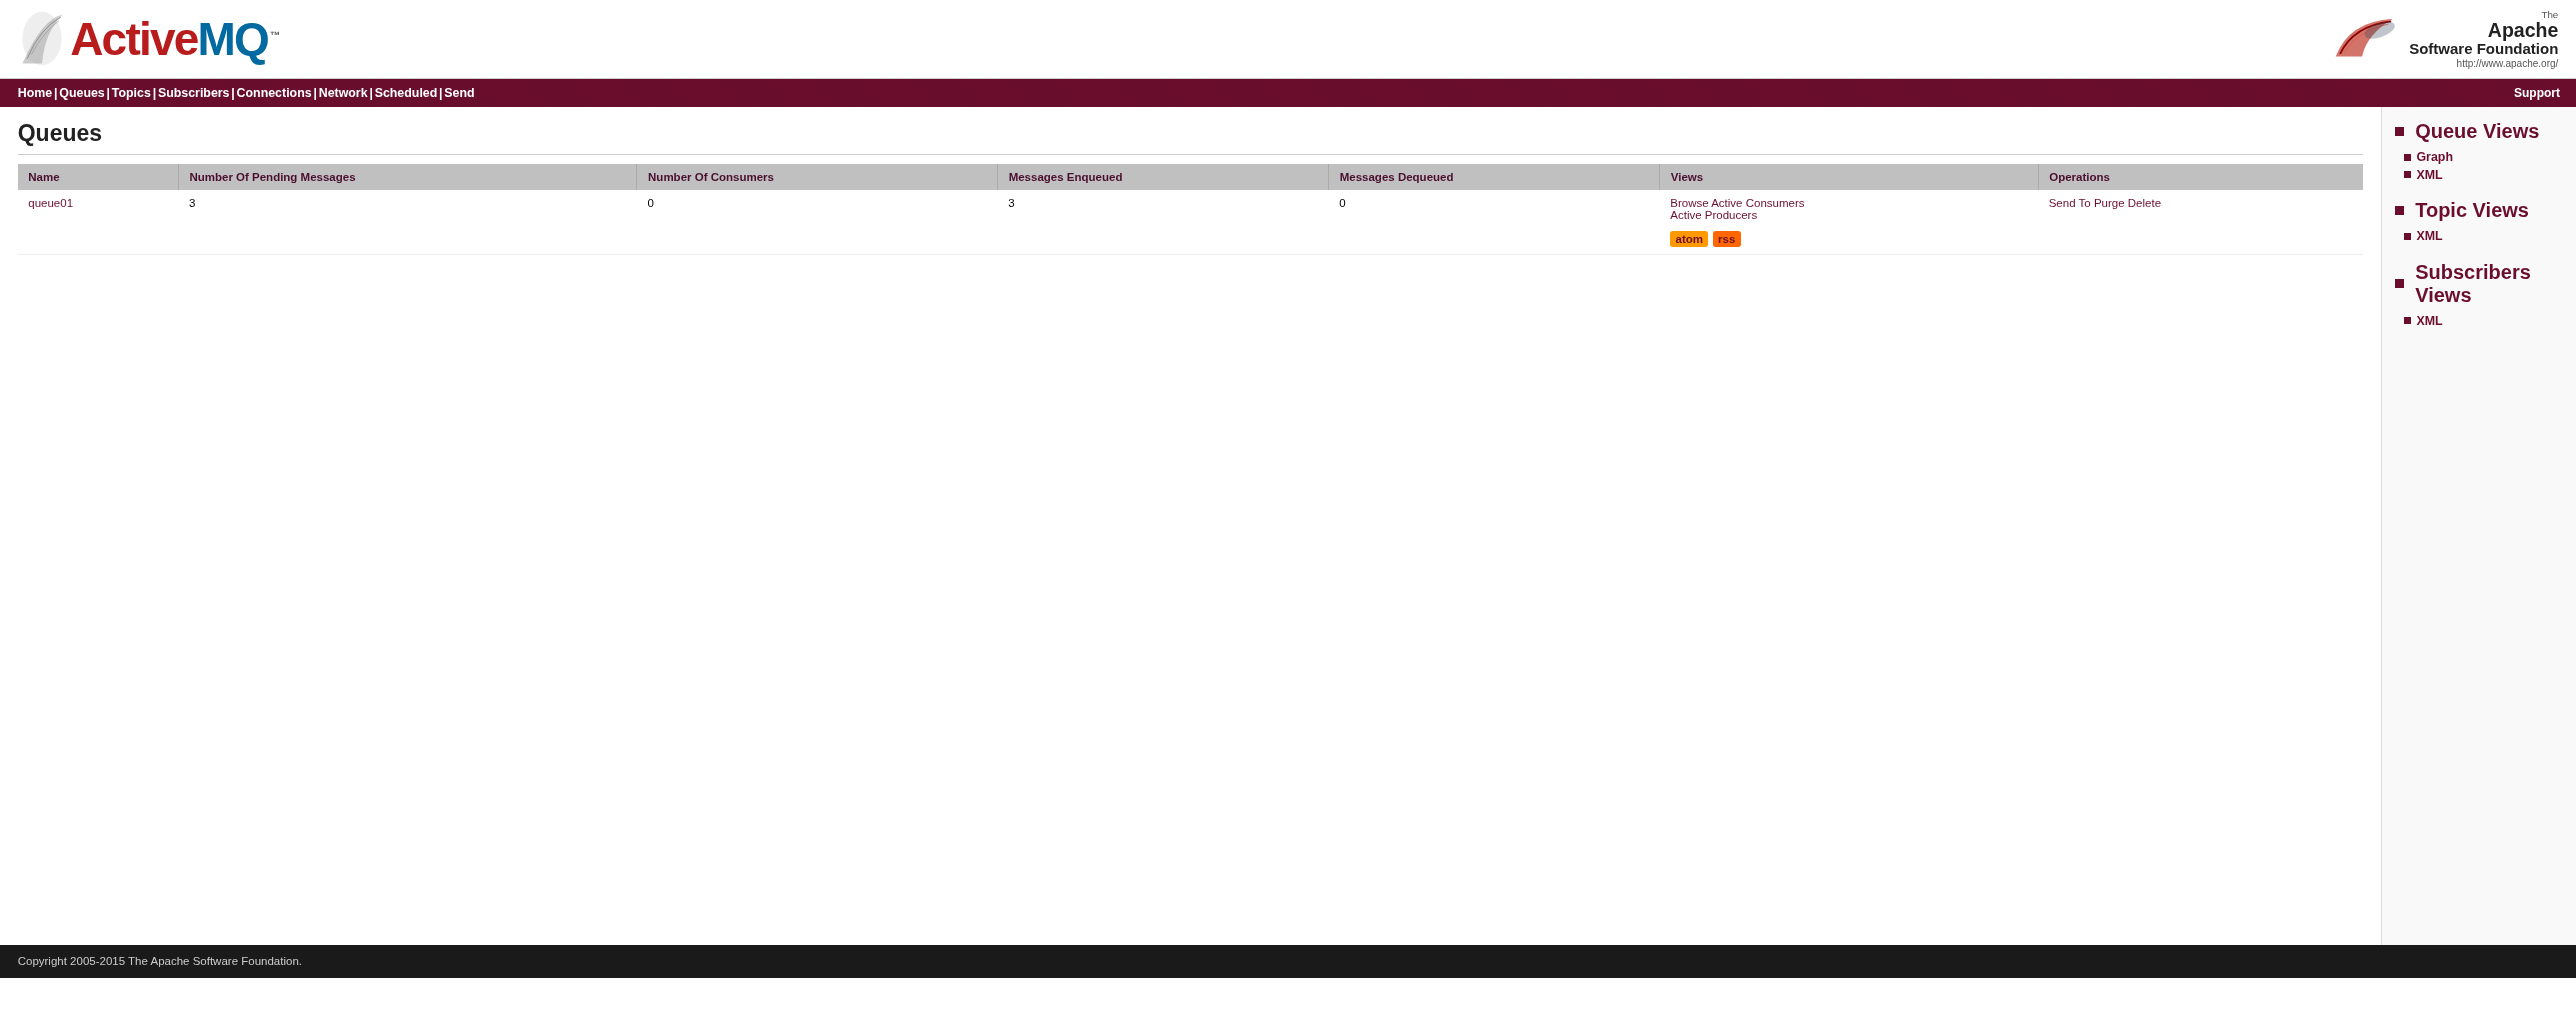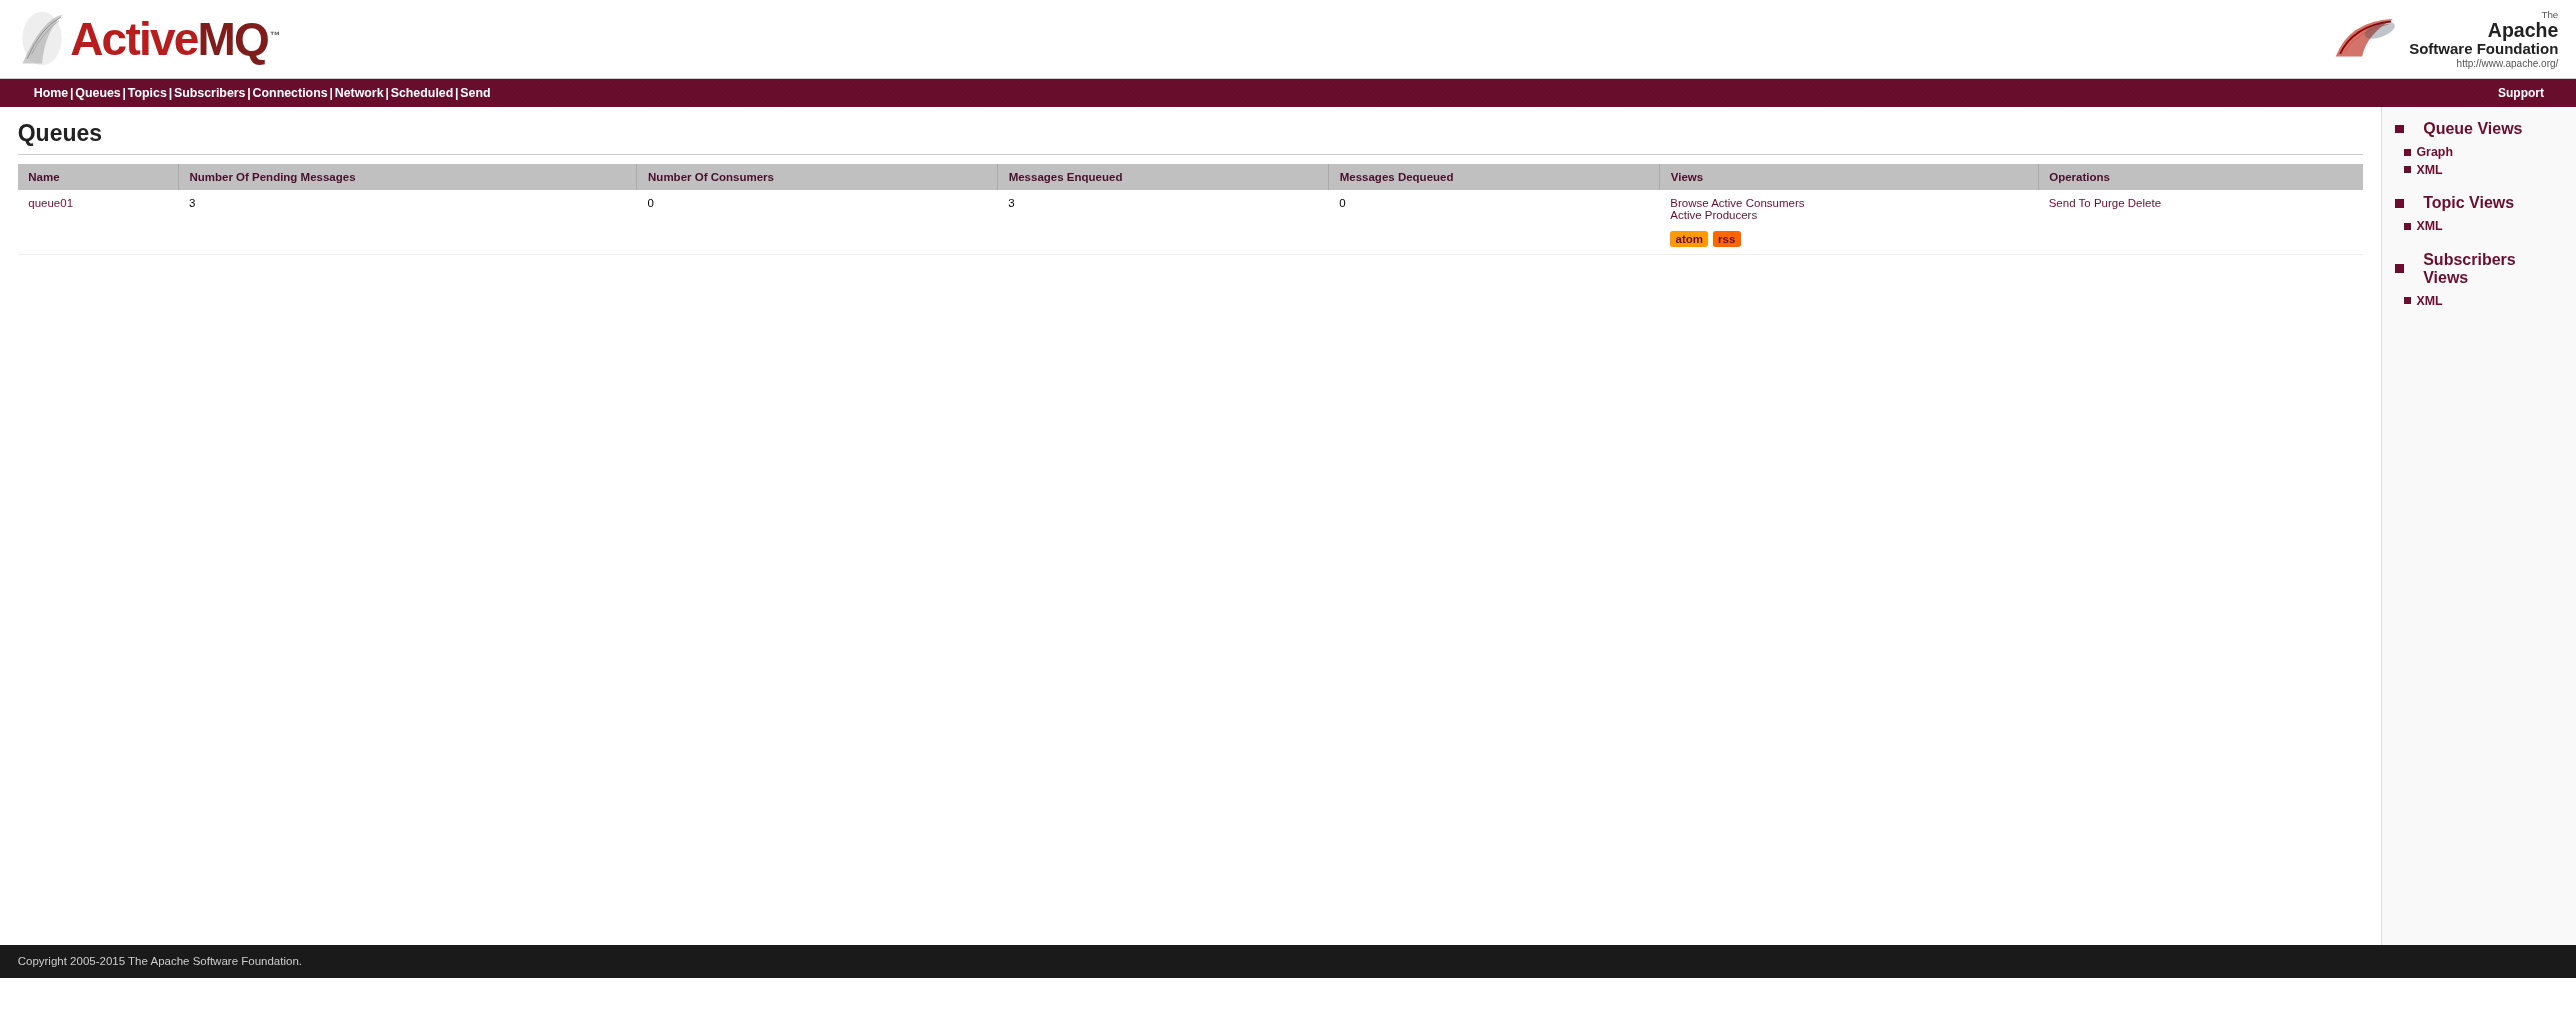--- a/index.html
+++ b/index.html
@@ -19,21 +19,21 @@
       align-items: center;
     }
     #logo-text {
       font-size: 46px;
       font-weight: bold;
       color: #6b0e2e;
       letter-spacing: -1.8px;
       line-height: 1;
     }
     #logo-text span.active { color: #b91c1c; }
-    #logo-text span.mq { color: #7f1d1d; }
+    #logo-text span.mq { color: #0369a1; }
     #logo-tm {
       font-size: 10.6px;
       vertical-align: super;
       color: #555;
       margin-left: 1.8px;
     }
     #apache-logo {
       text-align: right;
       color: #333;
       font-size: 11.5px;
@@ -42,21 +42,21 @@
     
     #navbar {
       background: #6b0e2e;
       background-image: repeating-linear-gradient(
         45deg,
         transparent,
         transparent 1.8px,
         rgba(0,0,0,0.05) 1.8px,
         rgba(0,0,0,0.05) 3.5px
       );
-      padding: 7px 32px;
+      padding: 7px 16px;
       display: flex;
       align-items: center;
       justify-content: space-between;
       text-align: center;
     }
     #nav-links {
       display: flex;
       align-items: center;
       gap: 0;
       color: #fff;
@@ -190,27 +190,27 @@
       min-width: 177px;
       padding: 13.3px;
       background: #f9f9f9;
       border-left: 0.9px solid #ddd;
     }
 
     .sidebar-section {
       margin-bottom: 17.7px;
     }
     .sidebar-section-title {
-      font-size: 16px;
+      font-size: 20px;
       font-weight: bold;
       color: #6b0e2e;
       margin-bottom: 7px;
       display: flex;
       align-items: center;
-      gap: 19px;
+      gap: 11px;
     }
     .sidebar-bullet {
       display: inline-block;
       width: 8.9px;
       height: 8.9px;
       background: #6b0e2e;
       flex-shrink: 0;
     }
     .sidebar-link-item {
       display: flex;

